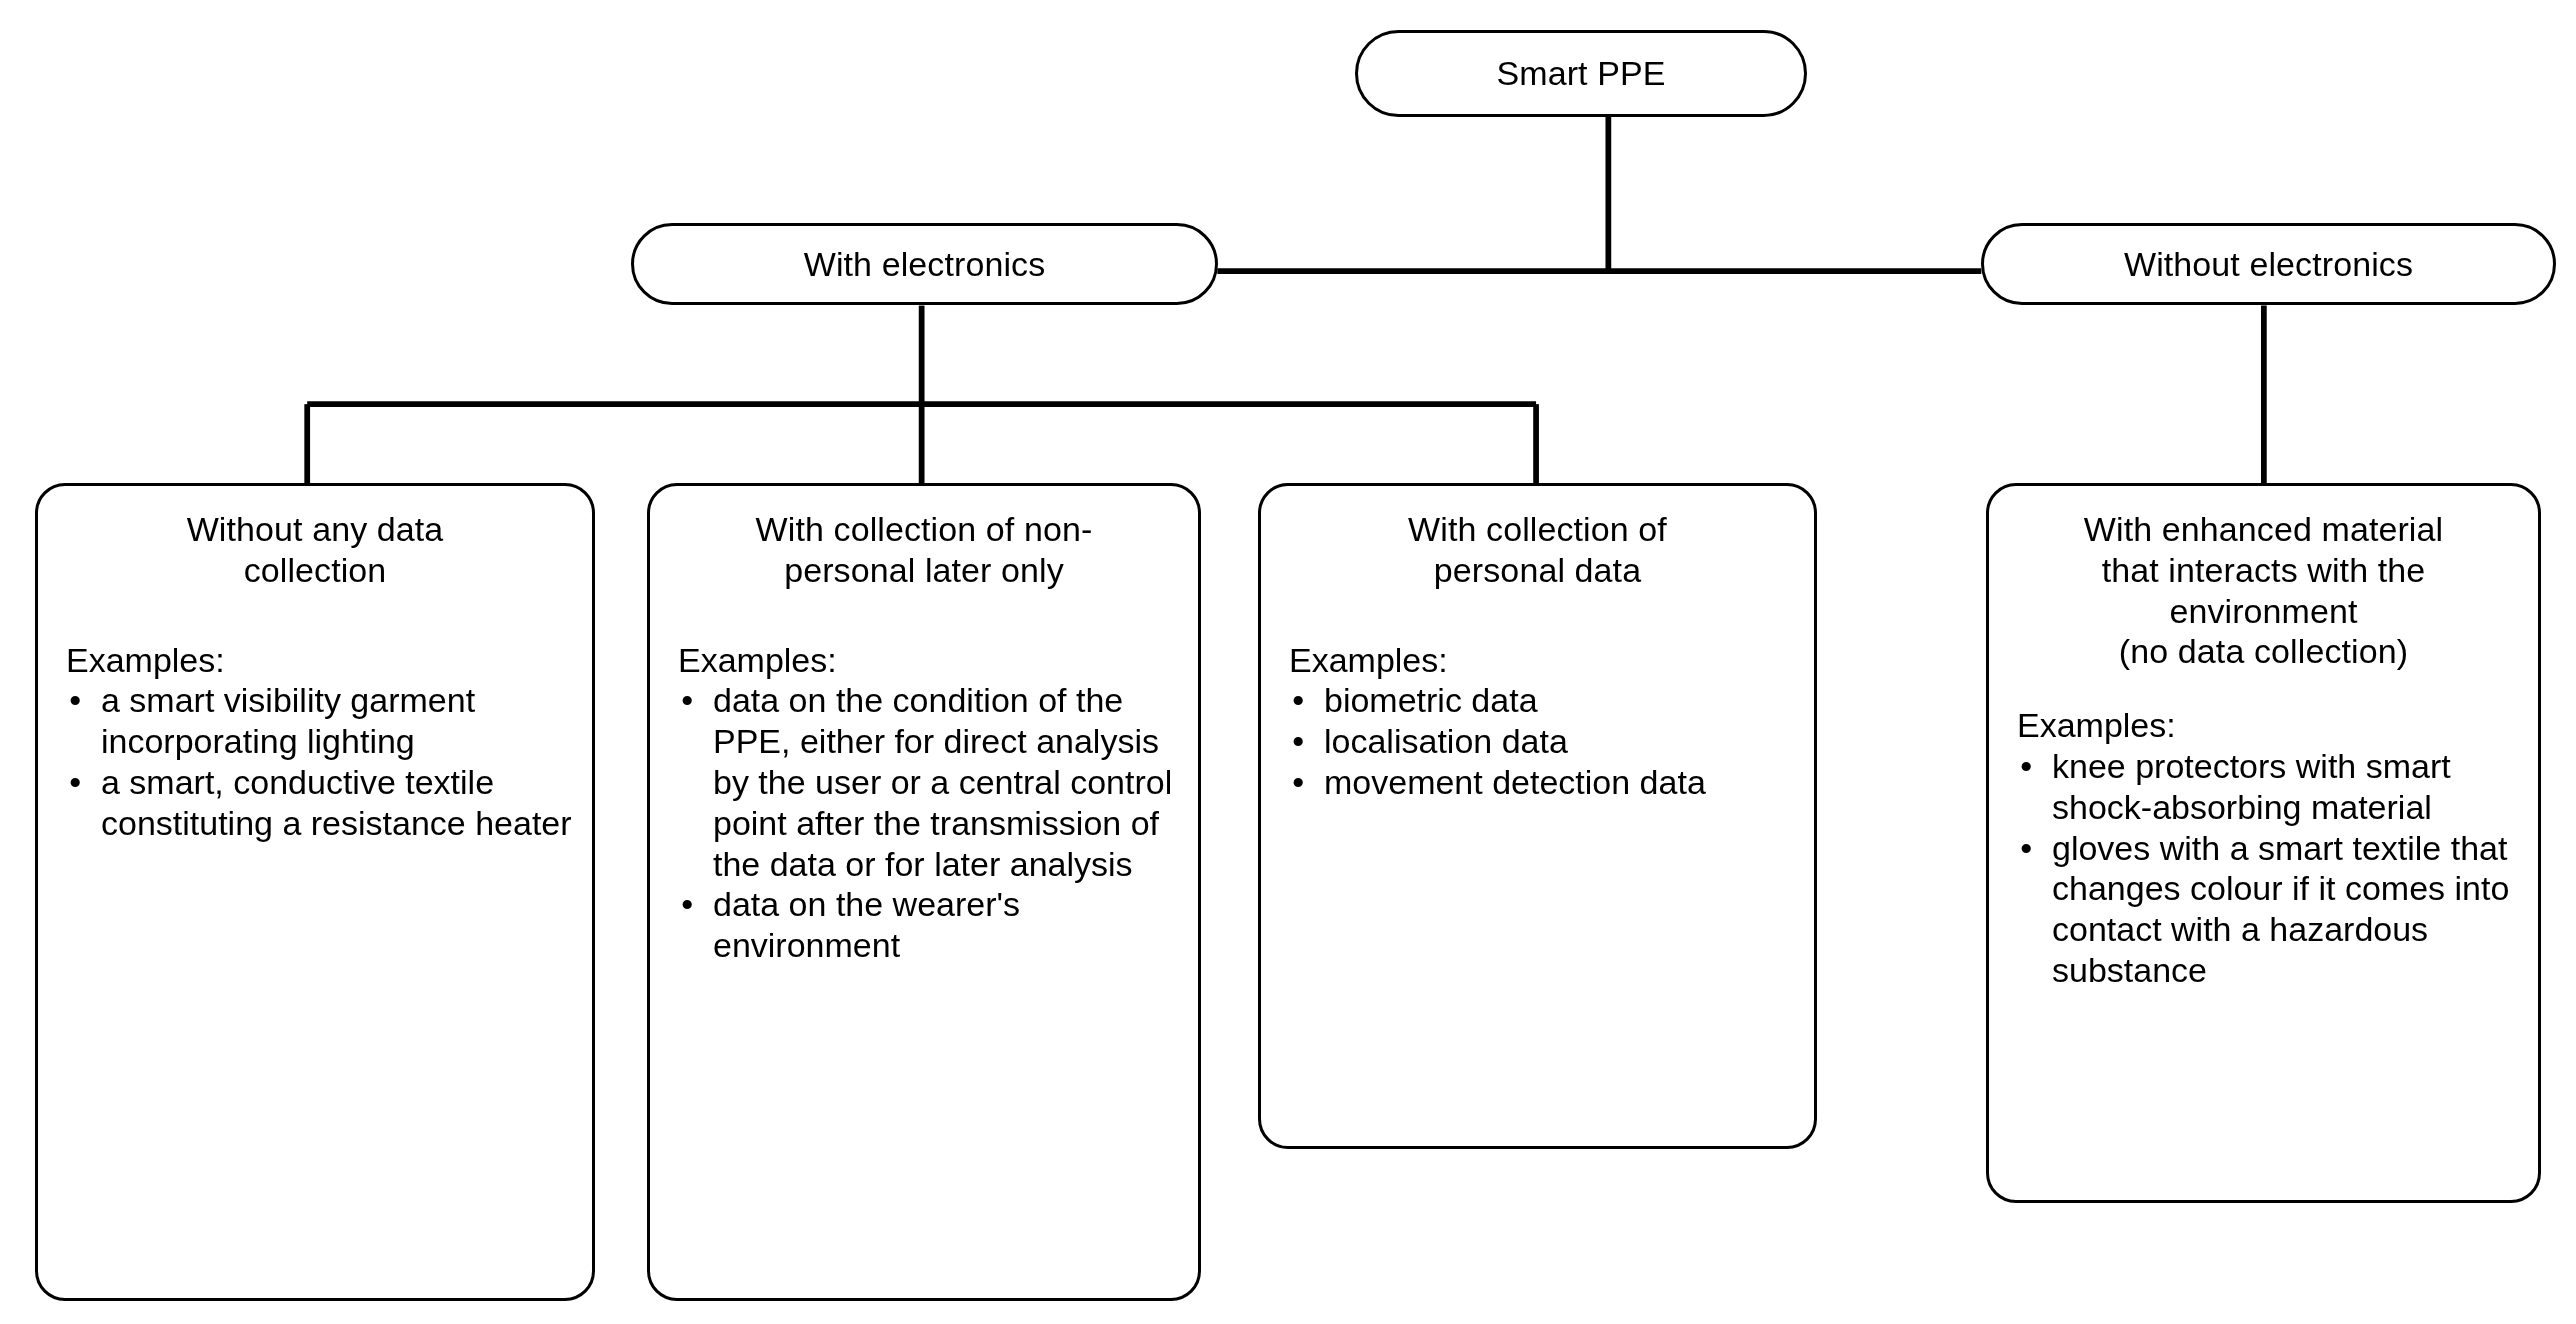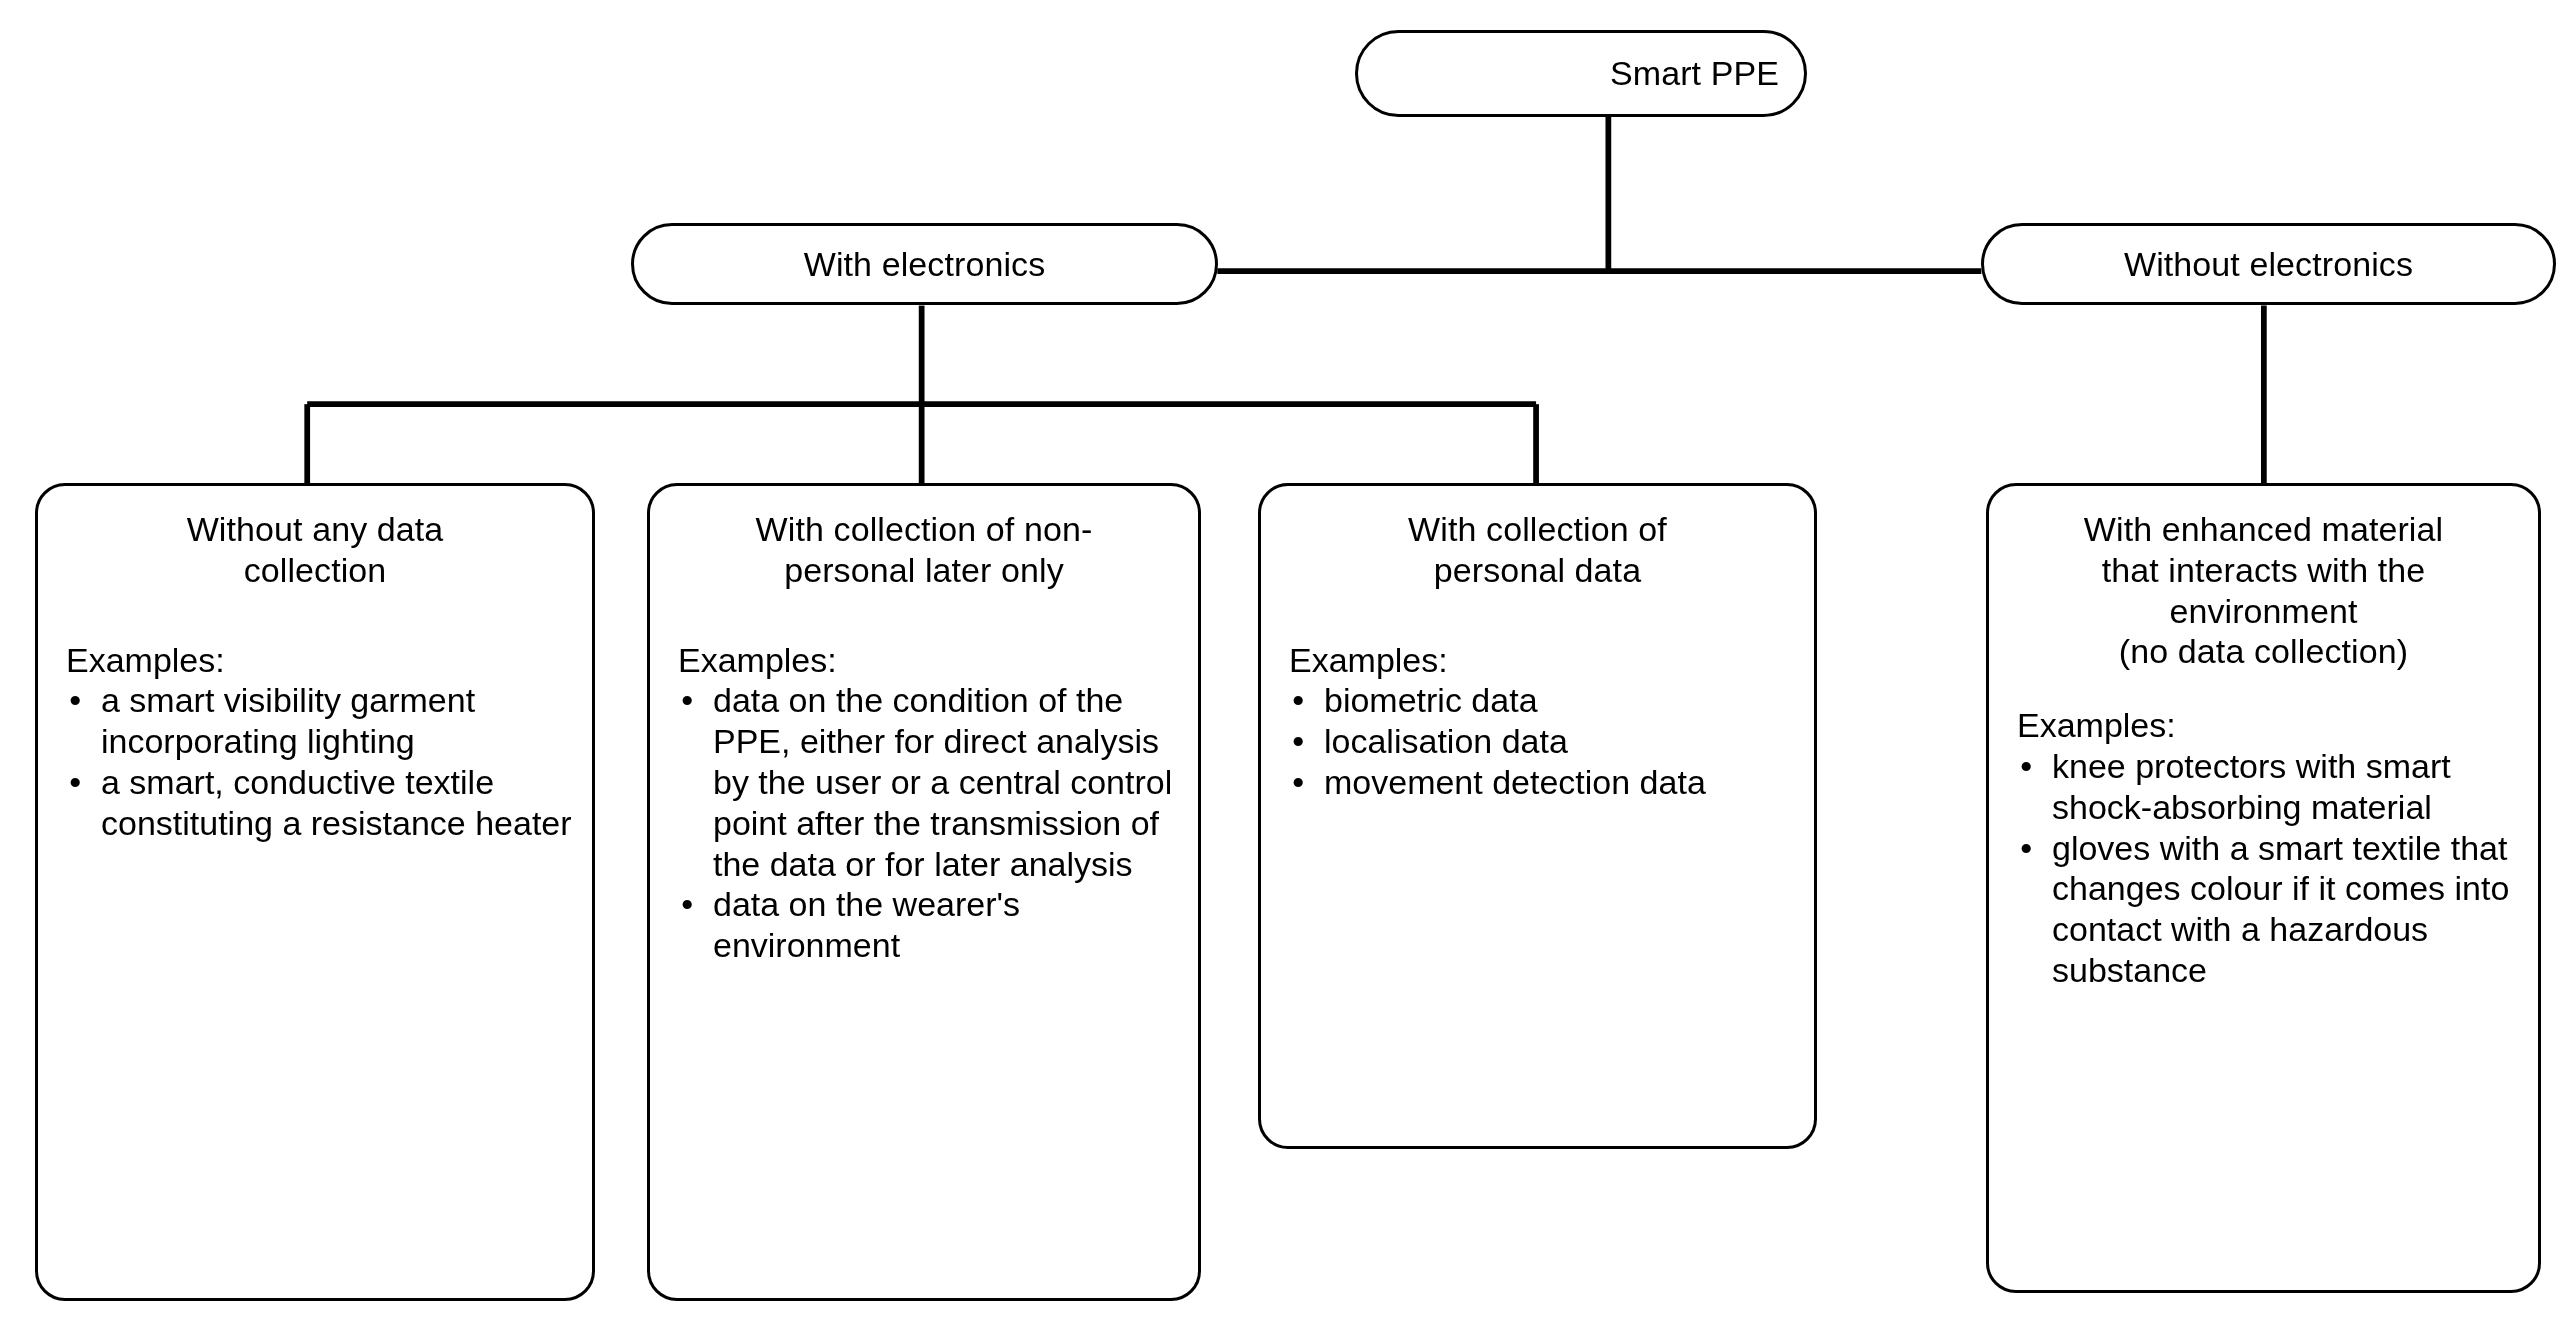--- a/index.html
+++ b/index.html
@@ -104,21 +104,21 @@
       <line x1="374" y1="492" x2="1870" y2="492"></line>
 
       <line x1="374" y1="492" x2="374" y2="588"></line>
       <line x1="1122" y1="492" x2="1122" y2="588"></line>
       <line x1="1870" y1="492" x2="1870" y2="588"></line>
 
       <line x1="2756" y1="372" x2="2756" y2="588"></line>
     </g>
   </svg>
 
-  <div class="node node-pill" style="left:1355px; top:30px; width:452px; height:87px;align-items:flex-end;">
+  <div class="node node-pill" style="left:1355px; top:30px; width:452px; height:87px;">
     <div class="node-title">Smart PPE</div>
   </div>
 
   <div class="node node-pill" style="left:631px; top:223px; width:587px; height:82px;">
     <div class="node-title">With electronics</div>
   </div>
 
   <div class="node node-pill" style="left:1981px; top:223px; width:575px; height:82px;">
     <div class="node-title">Without electronics</div>
   </div>
@@ -156,21 +156,21 @@
     <div class="examples-block">
       <div class="examples-label">Examples:</div>
       <ul class="examples-list">
         <li><span class="bullet-dot">•</span><span>biometric data</span></li>
         <li><span class="bullet-dot">•</span><span>localisation data</span></li>
         <li><span class="bullet-dot">•</span><span>movement detection data</span></li>
       </ul>
     </div>
   </div>
 
-  <div class="node node-card" style="left:1986px; top:483px; width:555px; height:810px;">
+  <div class="node node-card" style="left:1986px; top:483px; width:555px; height:720px;">
     <div class="node-title">With enhanced material
 that interacts with the
 environment
 (no data collection)</div>
     <div class="gap-1"></div>
     <div class="examples-block">
       <div class="examples-label">Examples:</div>
       <ul class="examples-list">
         <li><span class="bullet-dot">•</span><span>knee protectors with smart shock-absorbing material</span></li>
         <li><span class="bullet-dot">•</span><span>gloves with a smart textile that changes colour if it comes into contact with a hazardous substance</span></li>

